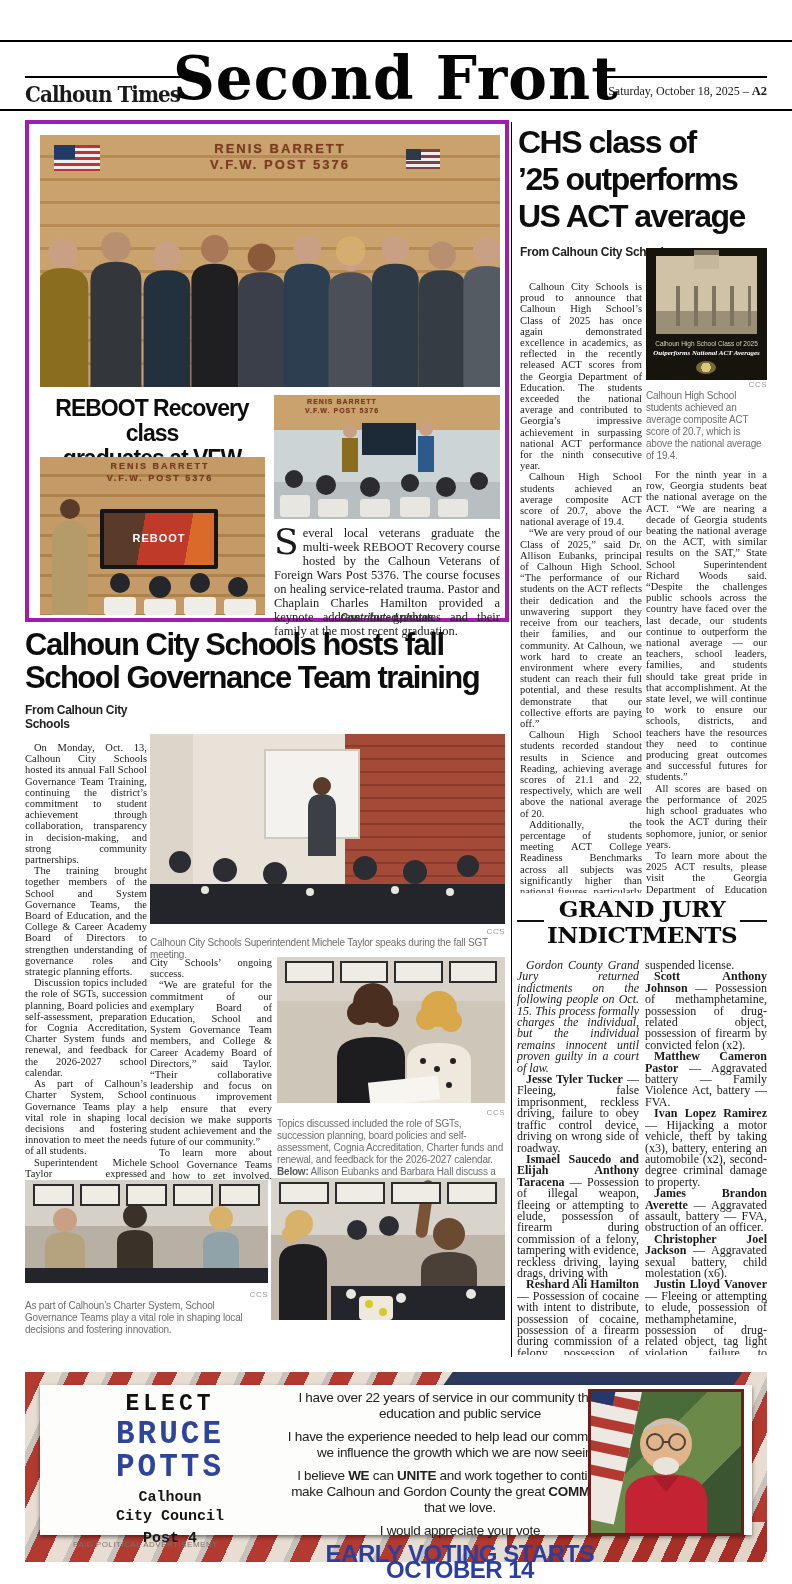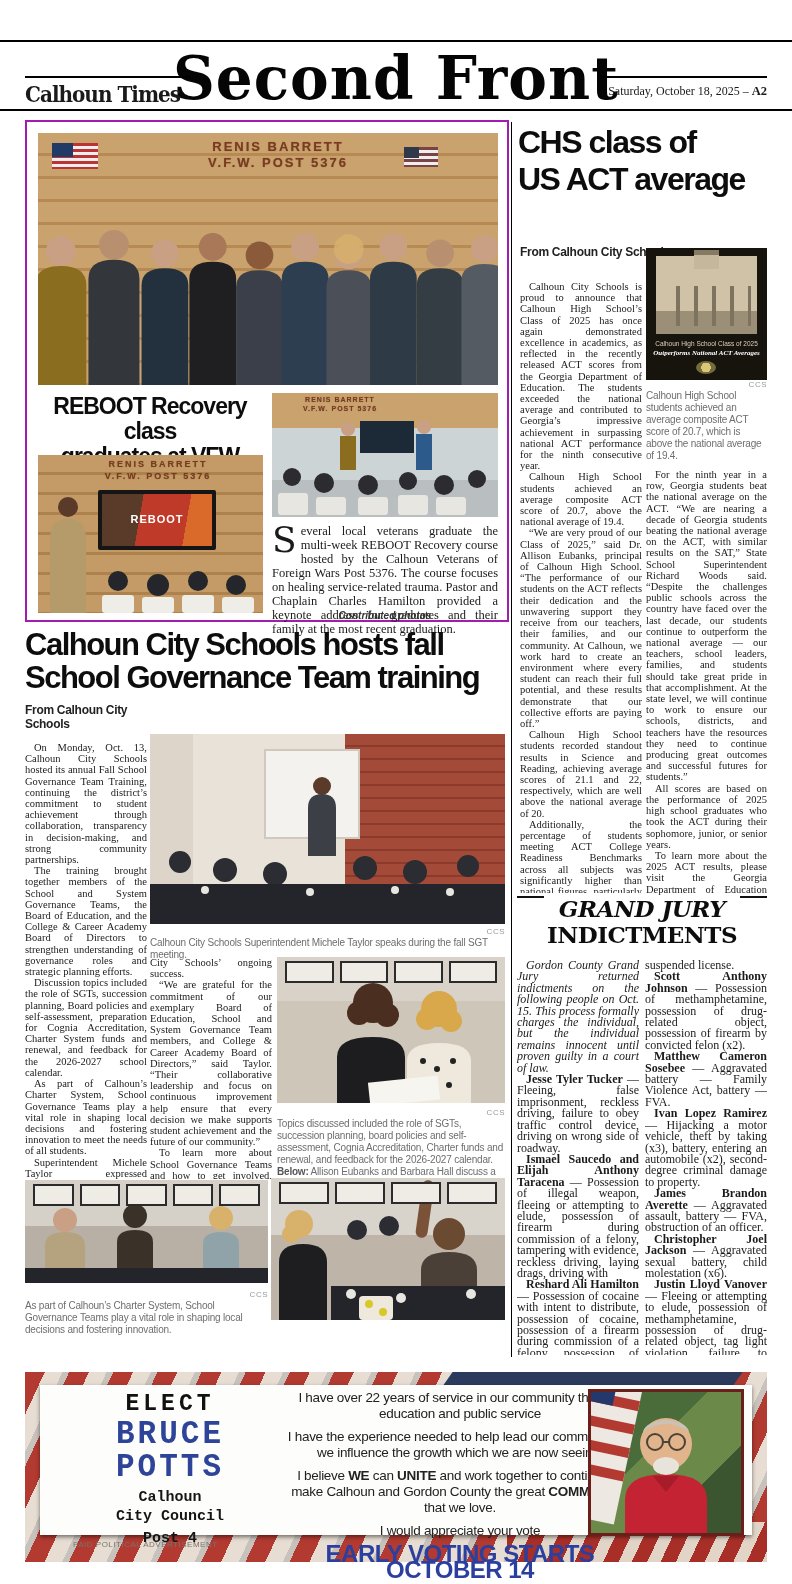--- a/index.html
+++ b/index.html
@@ -24,21 +24,21 @@
   .caption{font-family:"Liberation Sans",sans-serif;font-size:10px;line-height:12px;color:#6e6e6e;
       letter-spacing:-.2px;}
   .caption b{color:#555;}
   .bodytext{font-size:10.5px;line-height:11.2px;text-align:justify;hyphens:auto;}
   .bodytext p{margin:0;text-indent:9px;}
   .byline{font-family:"Liberation Sans",sans-serif;font-weight:bold;font-size:12px;line-height:14px;
       letter-spacing:-.3px;color:#222;}
   .headline{font-family:"Liberation Sans",sans-serif;font-weight:bold;color:#0d0d0d;letter-spacing:-1px;}
   .vrule{position:absolute;left:511px;top:122px;width:1px;height:1235px;background:#000;}
   
-  .vfw-box{position:absolute;left:25px;top:120px;width:484px;height:502px;border:2px solid #a21caf;box-sizing:border-box;}
+  .vfw-box{position:absolute;left:25px;top:120px;width:484px;height:502px;border:4px solid #a21caf;box-sizing:border-box;}
   .vfw-photo-main{position:absolute;left:11px;top:11px;width:460px;height:252px;
       background:repeating-linear-gradient(180deg,#c9a26e 0 20px,#b68a52 20px 23px);}
   .vfw-photo-right{position:absolute;left:245px;top:271px;width:226px;height:124px;
       background:linear-gradient(180deg,#c9a26e 0 28%,#cdd4d6 28% 70%,#b9bec0 70% 100%);}
   .vfw-headline{position:absolute;left:10px;top:272px;width:226px;text-align:center;
       font-size:23px;line-height:25px;}
   .vfw-photo-left{position:absolute;left:11px;top:333px;width:225px;height:158px;
       background:repeating-linear-gradient(180deg,#c49b66 0 17px,#ad824c 17px 20px);}
   .vfw-story{position:absolute;left:245px;top:402px;width:226px;font-size:12.5px;line-height:14px;
       text-align:justify;}
@@ -89,21 +89,21 @@
   .act-building:after{content:"";position:absolute;left:6px;top:30px;width:89px;height:40px;
       background:repeating-linear-gradient(90deg,transparent 0 14px,#7e735e 14px 18px);}
   .act-gline1{position:absolute;left:0;right:0;top:92px;text-align:center;color:#d8d0bc;
       font-family:"Liberation Sans",sans-serif;font-size:6.5px;}
   .act-gline2{position:absolute;left:0;right:0;top:101px;text-align:center;color:#fff;
       font-family:"Liberation Serif",serif;font-style:italic;font-weight:bold;font-size:7px;}
   .act-crest{position:absolute;left:50px;top:113px;width:20px;height:13px;border-radius:50%;
       background:radial-gradient(circle,#d8c878 0 40%,#756a3a 40% 100%);}
   
   .gj{position:absolute;left:517px;top:896px;width:250px;}
-  .gj-row{display:flex;align-items:flex-start;gap:15px;font-style:italic;}
+  .gj-row{display:flex;align-items:flex-end;gap:15px;}
   .gj-rule{flex:1;height:2px;background:#111;}
   .gj-t{font-family:"DejaVu Serif",serif;font-weight:bold;font-size:23px;letter-spacing:-.5px;
       text-align:center;line-height:26px;color:#0d0d0d;}
   .gj-cols{position:absolute;left:517px;top:960px;width:250px;display:flex;gap:6px;}
   .gj-col{width:122px;max-height:395px;overflow:hidden;}
   .gj-intro{font-style:italic;text-align:center;font-size:10.5px;line-height:12px;margin:0 0 8px 0;}
   .gj-col p{margin:0;text-indent:9px;font-size:12px;line-height:11.4px;text-align:justify;hyphens:auto;}
   .gj-col p.noind{text-indent:0;}
   
   .ad{position:absolute;left:25px;top:1372px;width:742px;height:190px;
@@ -228,21 +228,21 @@
             <rect x="164" y="104" width="30" height="18" rx="3"></rect>
           </g>
       </svg>
     </div>
 
     <div class="photo vfw-photo-left">
       <div class="sign" style="left:45px;top:3px;width:150px;font-size:9px;line-height:12px;">
         <div>RENIS BARRETT</div>
         <div>V.F.W. POST 5376</div>
       </div>
-      <div class="tv" style="left:60px;top:35px;width:118px;height:60px;">
+      <div class="tv" style="left:60px;top:52px;width:118px;height:60px;">
         <div class="screen"></div>
         <div class="tvlabel">REBOOT</div>
       </div>
       <svg viewBox="0 0 225 158" width="225" height="158" style="position:absolute;left:0;top:0;">
         <circle cx="30" cy="52" r="10" fill="#5a3a28"></circle>
         <path d="M12 158 V84 Q12 64 30 64 Q48 64 48 84 V158 Z" fill="#b59a6a"></path>
         <g fill="#24262b">
             <circle cx="80" cy="126" r="10"></circle>
             <circle cx="120" cy="130" r="11"></circle>
             <circle cx="160" cy="126" r="10"></circle>
@@ -404,20 +404,21 @@
           <circle cx="98" cy="126" r="4" fill="#d8c828"></circle>
           <circle cx="112" cy="134" r="4" fill="#d8c828"></circle>
         </g>
     </svg>
   </div>
 
   <div class="vrule"></div>
 
   <div class="headline act-headline">
     <div>CHS class of</div>
+    <div>’25 outperforms</div>
     <div>US ACT average</div>
   </div>
   <div class="byline act-byline">From Calhoun City Schools</div>
 
   <div class="bodytext act-colA">
     <p>Calhoun City Schools is proud to announce that Calhoun High School’s Class of 2025 has once again demonstrated excellence in academics, as reflected in the recently released ACT scores from the Georgia Department of Education. The students exceeded the national average and contributed to Georgia’s impressive achievement in surpassing national ACT performance for the ninth consecutive year.</p>
     <p>Calhoun High School students achieved an average composite ACT score of 20.7, above the national average of 19.4.</p>
     <p>“We are very proud of our Class of 2025,” said Dr. Allison Eubanks, principal of Calhoun High School. “The performance of our students on the ACT reflects their dedication and the unwavering support they receive from our teachers, their families, and our community. At Calhoun, we work hard to create an environment where every student can reach their full potential, and these results demonstrate that our collective efforts are paying off.”</p>
     <p>Calhoun High School students recorded standout results in Science and Reading, achieving average scores of 21.1 and 22, respectively, which are well above the national average of 20.</p>
     <p>Additionally, the percentage of students meeting ACT College Readiness Benchmarks across all subjects was significantly higher than national figures, particularly in Science and Reading.</p>
@@ -451,21 +452,21 @@
   <div class="gj-cols">
     <div class="gj-col">
       <p class="gj-intro">Gordon County Grand Jury returned indictments on the following people on Oct. 15. This process formally charges the individual, but the individual remains innocent until proven guilty in a court of law.</p>
       <p><b>Jesse Tyler Tucker</b><span> — </span><span>Fleeing, false imprisonment, reckless driving, failure to obey traffic control device, driving on wrong side of roadway.</span></p>
       <p><b>Ismael Saucedo and Elijah Anthony Taracena</b><span> — </span><span>Possession of illegal weapon, fleeing or attempting to elude, possession of firearm during commission of a felony, tampering with evidence, reckless driving, laying drags, driving with</span></p>
       <p><b>Reshard Ali Hamilton</b><span> — </span><span>Possession of cocaine with intent to distribute, possession of cocaine, possession of a firearm during commission of a felony, possession of drug-related object, possession of firearm by convicted felon.</span></p>
     </div>
     <div class="gj-col">
       <p class="noind">suspended license.</p>
       <p><b>Scott Anthony Johnson</b><span> — </span><span>Possession of methamphetamine, possession of drug-related object, possession of firearm by convicted felon (x2).</span></p>
-      <p><b>Matthew Cameron Sosebee</b><span> — </span><span>Aggravated battery — Family Violence Act, battery — FVA.</span></p>
+      <p><b>Matthew Cameron Pastor</b><span> — </span><span>Aggravated battery — Family Violence Act, battery — FVA.</span></p>
       <p><b>Ivan Lopez Ramirez</b><span> — </span><span>Hijacking a motor vehicle, theft by taking (x3), battery, entering an automobile (x2), second-degree criminal damage to property.</span></p>
       <p><b>James Brandon Averette</b><span> — </span><span>Aggravated assault, battery — FVA, obstruction of an officer.</span></p>
       <p><b>Christopher Joel Jackson</b><span> — </span><span>Aggravated sexual battery, child molestation (x6).</span></p>
       <p><b>Justin Lloyd Vanover</b><span> — </span><span>Fleeing or attempting to elude, possession of methamphetamine, possession of drug-related object, tag light violation, failure to maintain lane.</span></p>
     </div>
   </div>
 
   <section class="ad">
     <div class="ad-box">
       <div class="ad-left">

